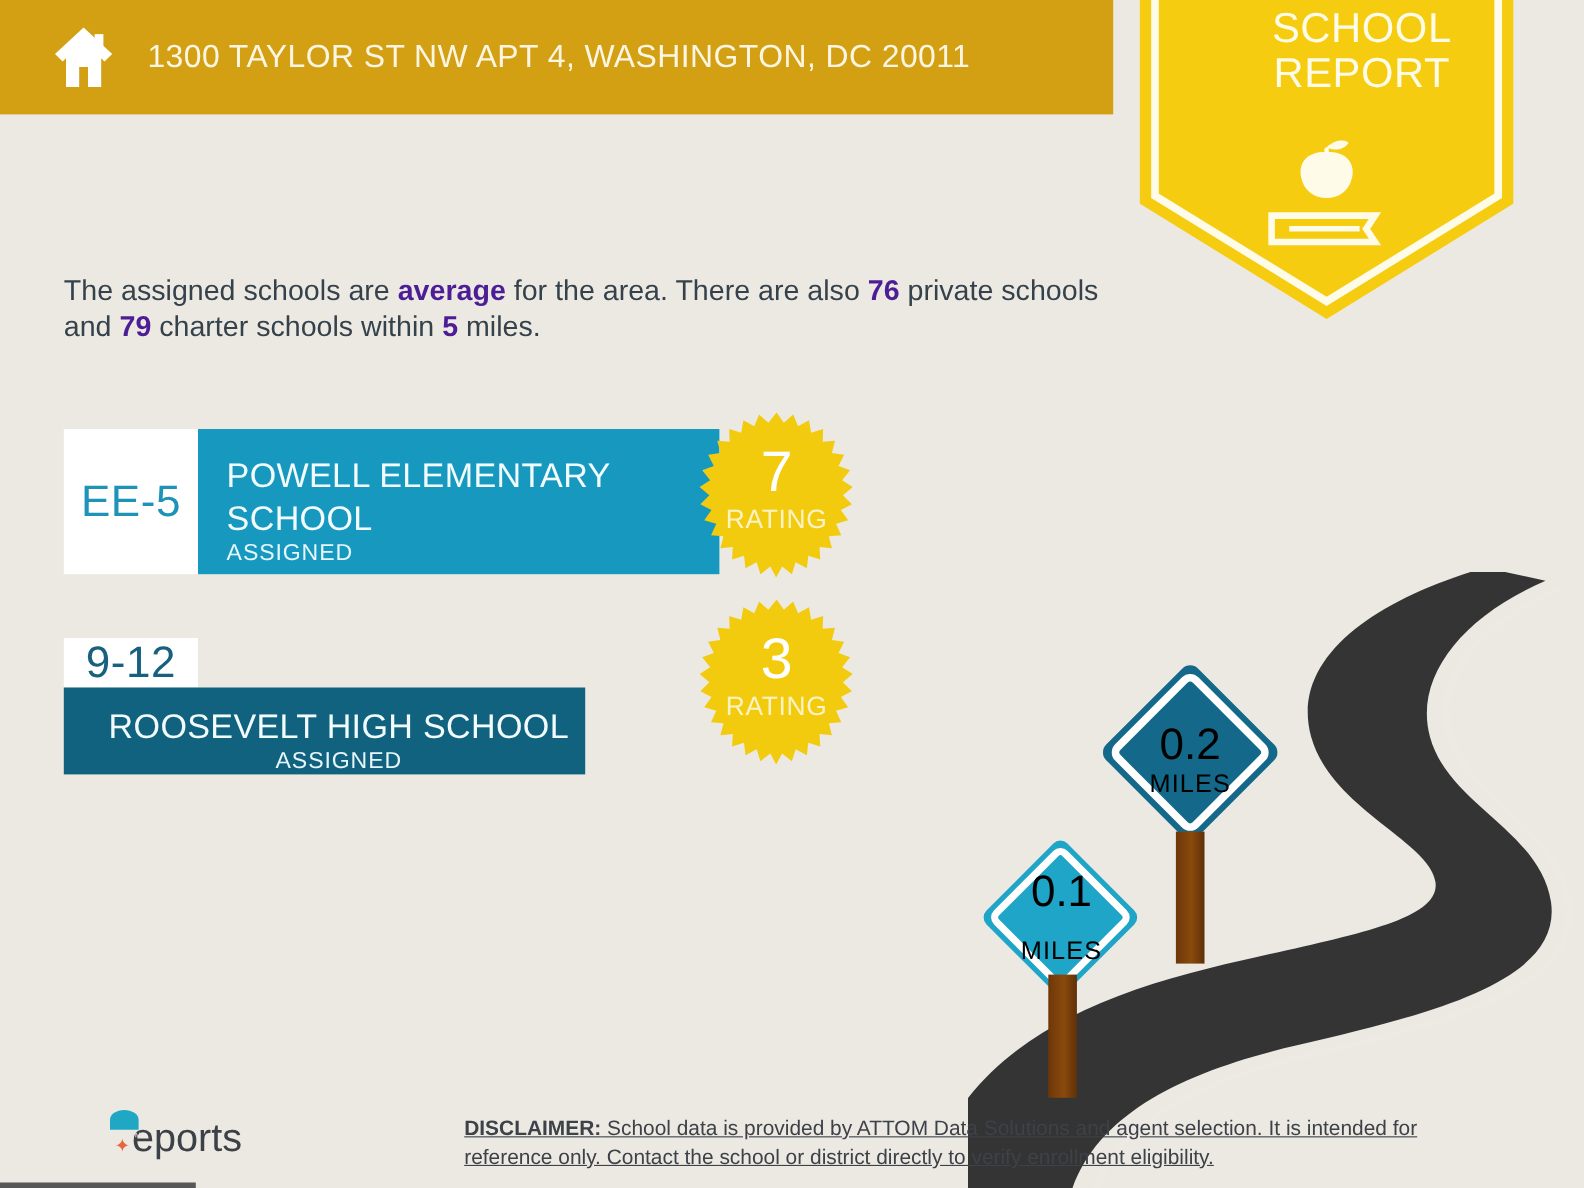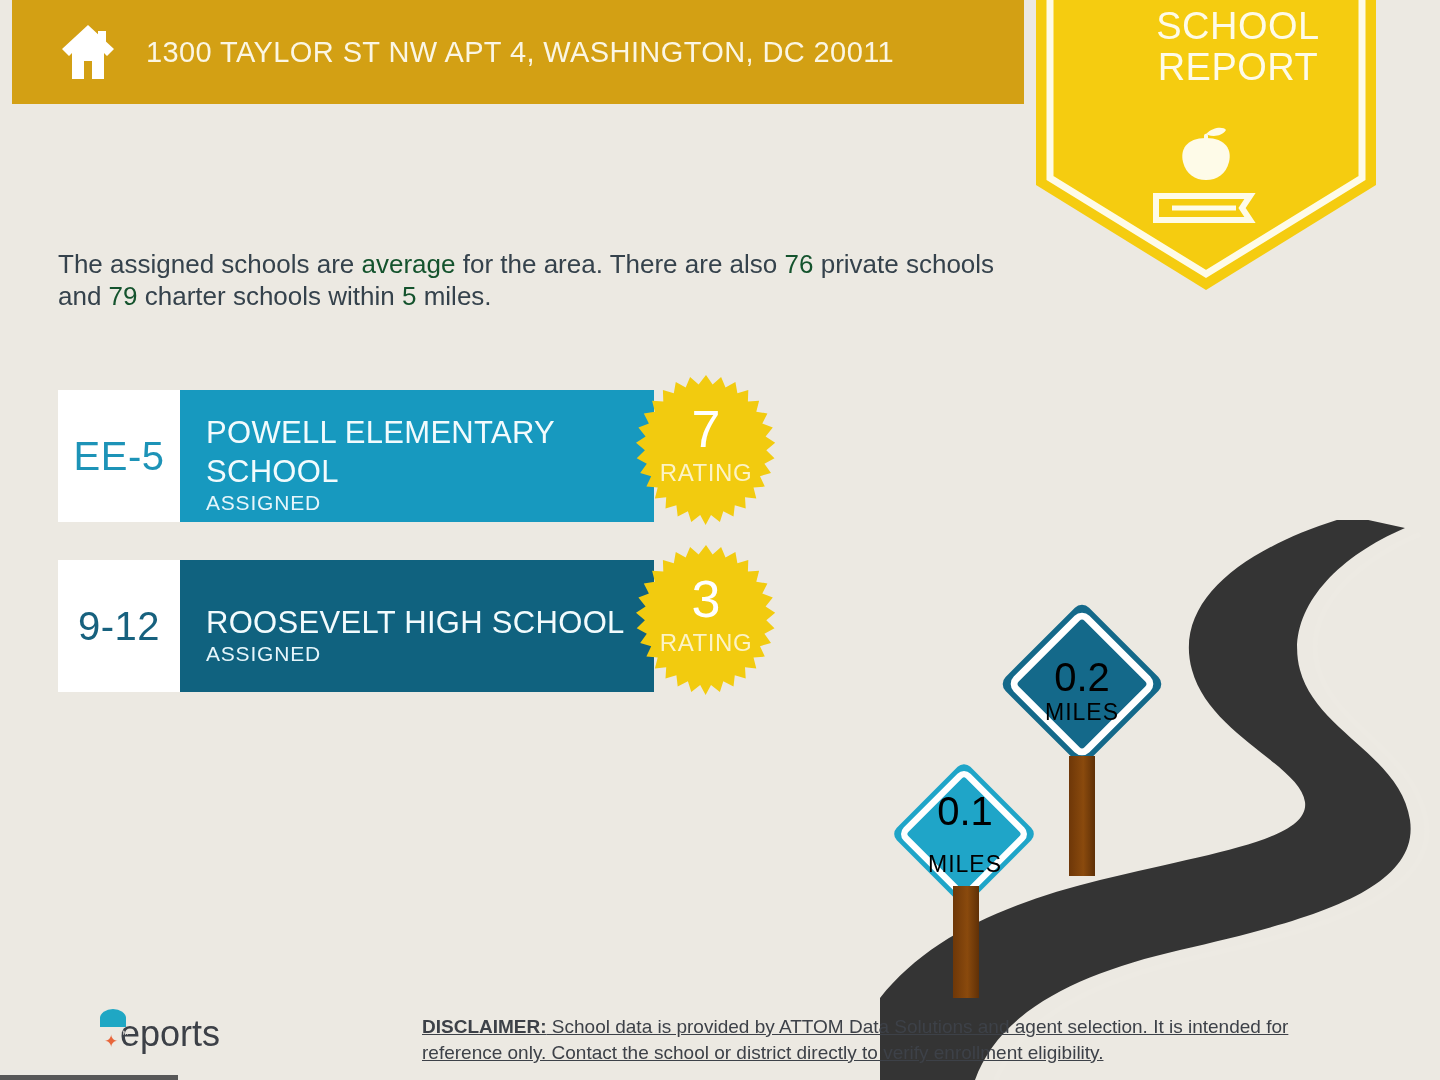--- a/index.html
+++ b/index.html
@@ -7,21 +7,21 @@
     width:1440px;height:1080px;
     background:#ECE9E2;
     font-family:"Liberation Sans", sans-serif;
     overflow:hidden;
     position:relative;
   }
   .stage{position:relative;width:1440px;height:1080px;overflow:hidden;}
 
   
   .header{
-    position:absolute;left:12px;top:0;width:1012px;height:104px;
+    position:absolute;left:0;top:0;width:1012px;height:104px;
     background:#D3A014;
     display:flex;align-items:center;
   }
   .house-icon{margin-left:48px;width:56px;height:58px;display:block;}
   .header-address{
     margin-left:30px;color:#FBF6E4;font-size:29px;letter-spacing:.4px;
     font-weight:400;white-space:nowrap;
     font-family:"Liberation Sans", sans-serif;
   }
 
@@ -41,41 +41,41 @@
   .headline{
     position:absolute;left:58px;top:158px;
     font-size:66px;font-weight:bold;color:#2B3A47;
     letter-spacing:-0.5px;line-height:68px;
     font-family:"Liberation Sans", sans-serif;
   }
   .subtitle{
     position:absolute;left:58px;top:248px;width:960px;
     font-size:26px;line-height:32px;color:#35424C;
   }
-  .subtitle b{color:#14532d;font-weight:normal;}
+  .subtitle b{color:#4c1d95;font-weight:bold;}
 
   
   .school-row{
     position:absolute;left:58px;height:132px;display:flex;align-items:stretch;
   }
   .school-row.r1{top:390px;}
-  .school-row.r2{top:560px;}
+  .school-row.r2{top:580px;flex-direction:column;}
   .grade-box{
     width:122px;background:#FFFFFF;
     display:flex;align-items:center;justify-content:center;
     font-size:40px;letter-spacing:.5px;
   }
   .grade-box.g1{color:#1D93B7;}
   .grade-box.g2{color:#17617E;}
   .bar{
     width:474px;padding:16px 0 0 26px;box-sizing:border-box;
     display:flex;flex-direction:column;justify-content:center;
   }
   .bar.b1{background:#1799BF;}
-  .bar.b2{background:#10627F;}
+  .bar.b2{background:#10627F;text-align:center;}
   .school-name{
     color:#F2FBFD;font-size:31px;line-height:39px;letter-spacing:.3px;
   }
   .school-status{
     color:#E6F6FB;font-size:21px;letter-spacing:.8px;margin-top:0;
   }
 
   
   .starburst{position:absolute;width:166px;height:166px;}
   .starburst.s1{left:623px;top:373px;}

